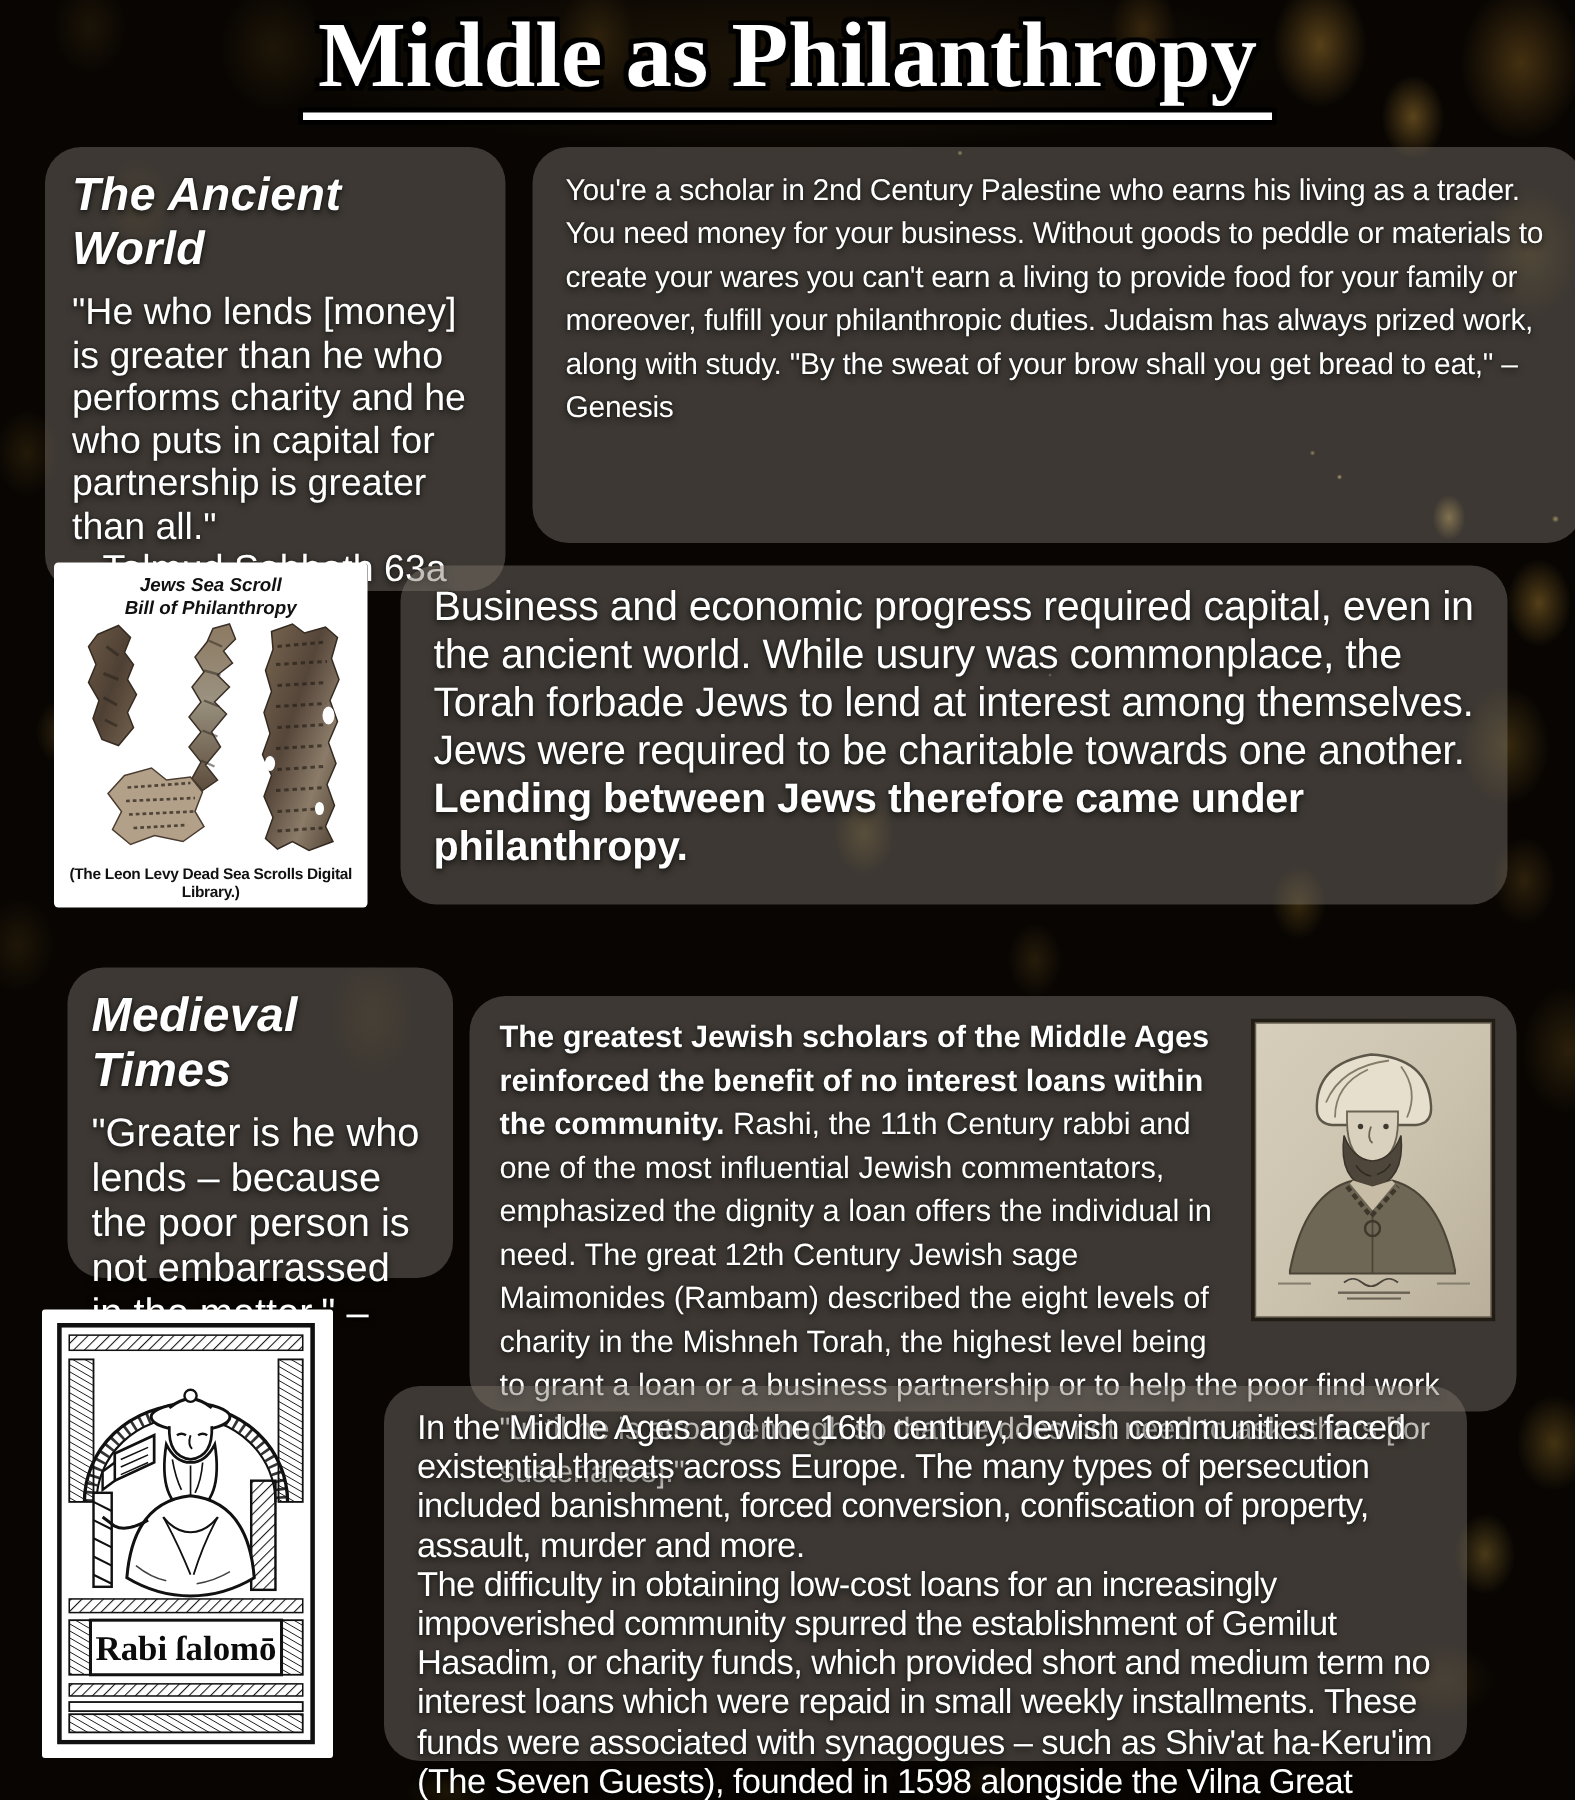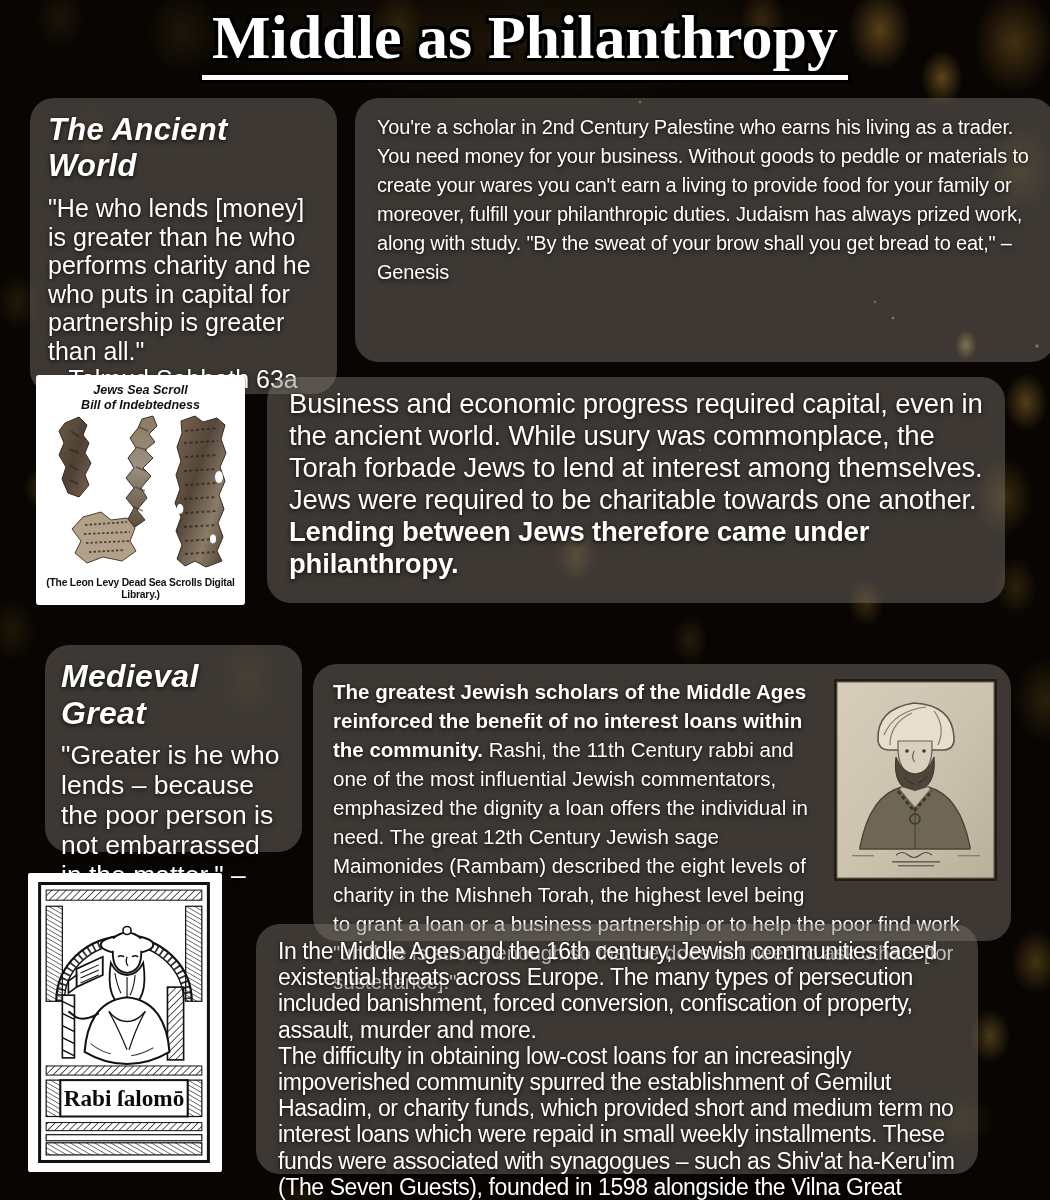--- a/index.html
+++ b/index.html
@@ -100,21 +100,21 @@
       <div>– Talmud Sabbath 63a</div>
     </div>
   </div>
 
   <div class="panel ts" id="panel-scholar">
     <span>You're a scholar in 2nd Century Palestine who earns his living as a trader. You need money for your business. Without goods to peddle or materials to create your wares you can't earn a living to provide food for your family or moreover, fulfill your philanthropic duties. Judaism has always prized work, along with study. "By the sweat of your brow shall you get bread to eat," – Genesis</span>
   </div>
 
   <div id="scroll-card">
     <div class="cap">Jews Sea Scroll</div>
-    <div class="cap">Bill of Indebtedness</div>
+    <div class="cap">Bill of Philanthropy</div>
     <svg width="195" height="158" viewBox="0 0 195 158">
       <defs>
         <linearGradient id="br1" x1="0" y1="0" x2="1" y2="1">
           <stop offset="0" stop-color="#6b5945"></stop>
             <stop offset=".5" stop-color="#4e4034"></stop>
             <stop offset="1" stop-color="#75634e"></stop>
         </linearGradient>
         <linearGradient id="br2" x1="0" y1="0" x2="0" y2="1">
           <stop offset="0" stop-color="#8d7a62"></stop>
             <stop offset=".45" stop-color="#9a917f"></stop>
@@ -144,21 +144,21 @@
       <path d="M42,112 l42,-3 M41,121 l46,-2 M43,130 l43,-2 M46,139 l36,-2" stroke="#2e261e" stroke-width="1.8" stroke-dasharray="2.5 2" fill="none" opacity=".75"></path>
     </svg>
     <div class="credit">(The Leon Levy Dead Sea Scrolls Digital Library.)</div>
   </div>
 
   <div class="panel ts" id="panel-capital">
     <span>Business and economic progress required capital, even in the ancient world. While usury was commonplace, the Torah forbade Jews to lend at interest among themselves. Jews were required to be charitable towards one another. </span><span class="bold">Lending between Jews therefore came under philanthropy.</span>
   </div>
 
   <div class="panel ts" id="panel-medieval">
-    <h2>Medieval Great</h2>
+    <h2>Medieval Times</h2>
     <div class="quote">"Greater is he who lends – because the poor person is not embarrassed in the matter." – Rashi</div>
   </div>
 
   <div class="panel ts" id="panel-scholars">
     <svg class="portrait" viewBox="0 0 163 202">
       <defs>
         <linearGradient id="paper" x1="0" y1="0" x2="1" y2="1">
           <stop offset="0" stop-color="#d6cdbb"></stop>
             <stop offset=".55" stop-color="#cbc2ae"></stop>
             <stop offset="1" stop-color="#b9af9a"></stop>

